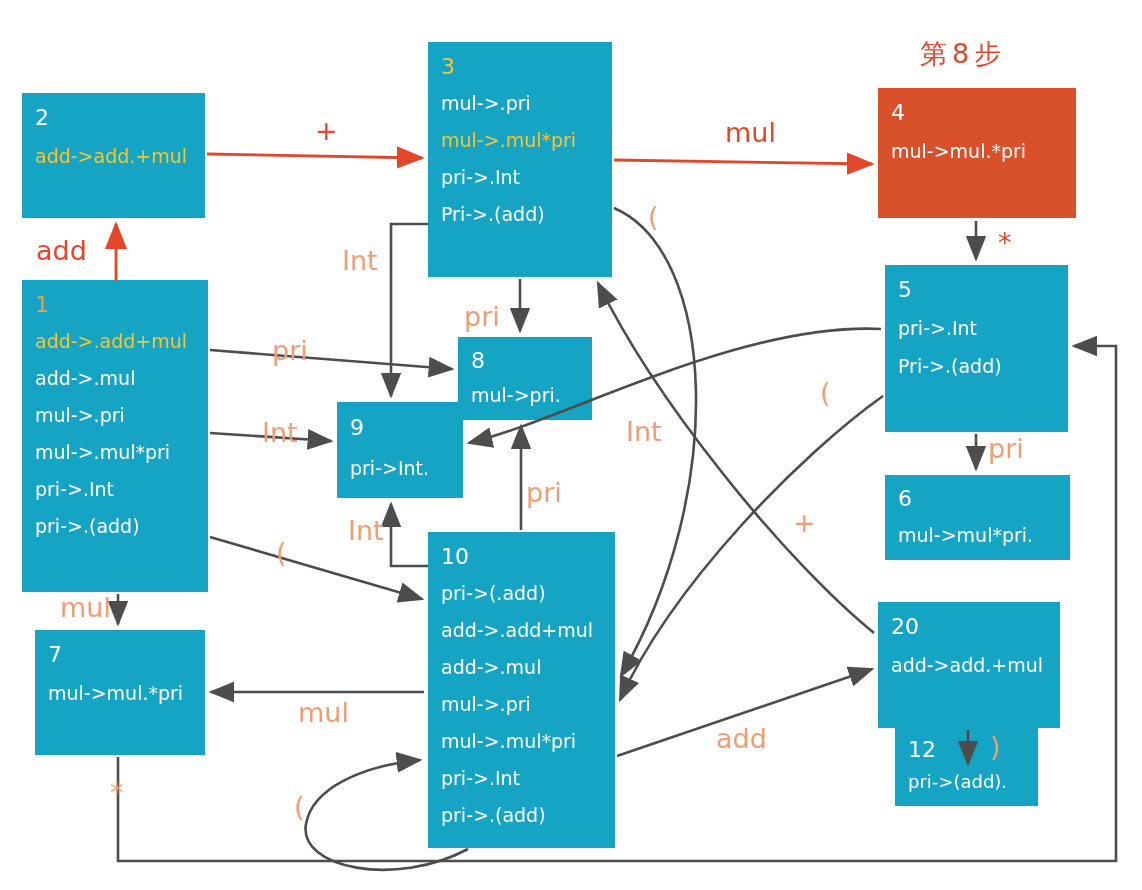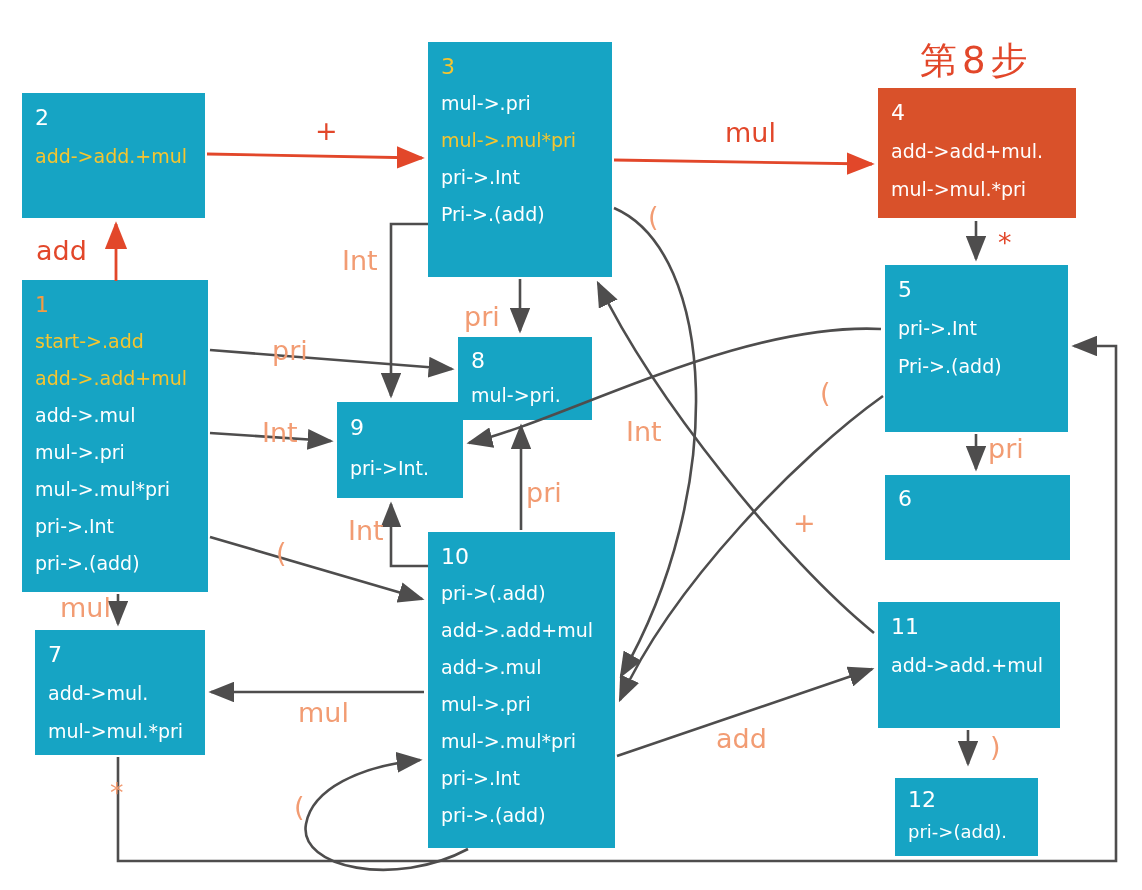--- a/index.html
+++ b/index.html
@@ -14,22 +14,22 @@
   .s2{left:22px;top:93px;width:183px;height:125px;line-height:38px;}
   .s3{left:428px;top:42px;width:184px;height:235px;}
   .s4{left:878px;top:88px;width:198px;height:130px;line-height:38px;}
   .s5{left:885px;top:265px;width:183px;height:167px;line-height:38px;}
   .s6{left:885px;top:475px;width:185px;height:85px;line-height:36px;}
   .s7{left:35px;top:630px;width:170px;height:125px;line-height:38px;}
   .s8{left:458px;top:337px;width:134px;height:83px;line-height:35px;}
   .s9{left:337px;top:402px;width:126px;height:96px;line-height:40px;}
   .s10{left:428px;top:532px;width:187px;height:316px;}
   .s11{left:878px;top:602px;width:182px;height:126px;line-height:38px;}
-  .s12{left:895px;top:778px;width:143px;height:78px;line-height:32px;font-size:18px;}
-  .title{position:absolute;left:920px;top:36px;color:#e2472a;font-size:37px;letter-spacing:5px;}
+  .s12{left:895px;top:728px;width:143px;height:78px;line-height:32px;font-size:18px;}
+  .title{position:absolute;left:920px;top:36px;color:#e2472a;font-size:27px;letter-spacing:5px;}
   svg.edges{position:absolute;left:0;top:0;pointer-events:none;}
   .edge{fill:none;stroke:#4e4d4d;stroke-width:2.6px;}
   .edge.red{stroke:#e2472a;stroke-width:2.8px;}
   .elabel{fill:#f29c73;font-size:27px;}
   .elabel.red{fill:#e2472a;}
 </style>
 </head>
 <body>
 
 <div class="canvas">
@@ -44,27 +44,25 @@
   <div class="state s3">
     <div class="num yellow">3</div>
     <div class="item">mul-&gt;.pri</div>
     <div class="item yellow">mul-&gt;.mul*pri</div>
     <div class="item">pri-&gt;.Int</div>
     <div class="item">Pri-&gt;.(add)</div>
   </div>
 
   <div class="state orange s4">
     <div class="num">4</div>
-    <div class="item">add-&gt;add+mul.</div>
     <div class="item">mul-&gt;mul.*pri</div>
   </div>
 
   <div class="state s1">
     <div class="num onum">1</div>
-    <div class="item yellow">start-&gt;.add</div>
     <div class="item yellow">add-&gt;.add+mul</div>
     <div class="item">add-&gt;.mul</div>
     <div class="item">mul-&gt;.pri</div>
     <div class="item">mul-&gt;.mul*pri</div>
     <div class="item">pri-&gt;.Int</div>
     <div class="item">pri-&gt;.(add)</div>
   </div>
 
   <div class="state s8">
     <div class="num">8</div>
@@ -77,41 +75,41 @@
   </div>
 
   <div class="state s5">
     <div class="num">5</div>
     <div class="item">pri-&gt;.Int</div>
     <div class="item">Pri-&gt;.(add)</div>
   </div>
 
   <div class="state s6">
     <div class="num">6</div>
+    <div class="item">mul-&gt;mul*pri.</div>
   </div>
 
   <div class="state s10">
     <div class="num">10</div>
     <div class="item">pri-&gt;(.add)</div>
     <div class="item">add-&gt;.add+mul</div>
     <div class="item">add-&gt;.mul</div>
     <div class="item">mul-&gt;.pri</div>
     <div class="item">mul-&gt;.mul*pri</div>
     <div class="item">pri-&gt;.Int</div>
     <div class="item">pri-&gt;.(add)</div>
   </div>
 
   <div class="state s7">
     <div class="num">7</div>
-    <div class="item">add-&gt;mul.</div>
     <div class="item">mul-&gt;mul.*pri</div>
   </div>
 
   <div class="state s11">
-    <div class="num">11</div>
+    <div class="num">20</div>
     <div class="item">add-&gt;add.+mul</div>
   </div>
 
   <div class="state s12">
     <div class="num">12</div>
     <div class="item">pri-&gt;(add).</div>
   </div>
 
   <svg class="edges" width="1142" height="890" viewBox="0 0 1142 890">
     <defs>

